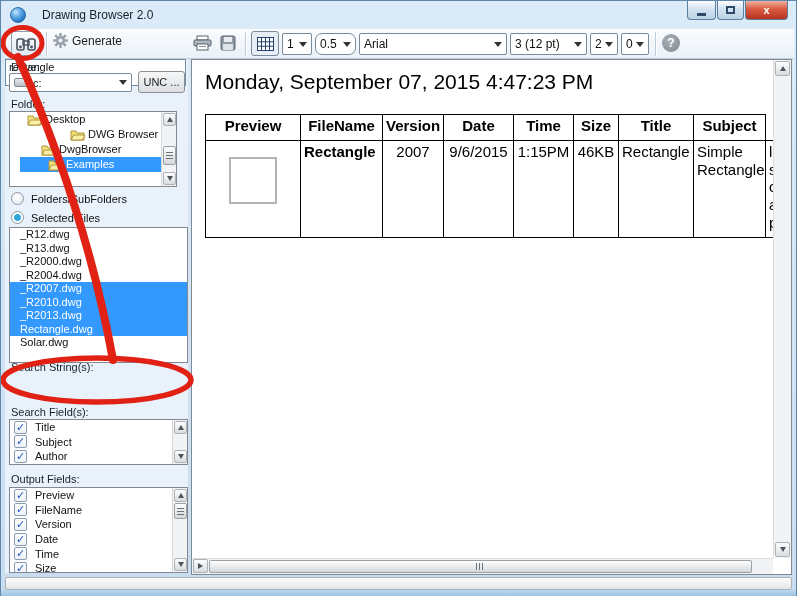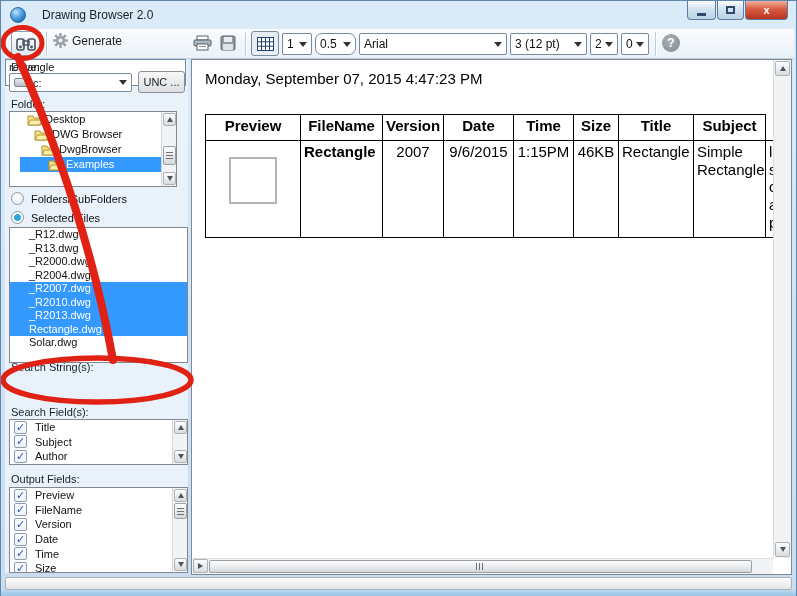--- a/index.html
+++ b/index.html
@@ -54,21 +54,21 @@
                 background:linear-gradient(#e8ecef,#b9c1c8); margin-right:4px; }
   .unc-btn { position:absolute; left:133px; top:12px; width:47px; height:22px;
              border:1px solid #8e8f8f; border-radius:3px; background:linear-gradient(#f6f7f8,#dcdfe2);
              display:flex; align-items:center; justify-content:center; color:#222; }
   .treebox { left:4px; top:52px; width:168px; height:76px; overflow:hidden; }
   .tree-row { height:15px; line-height:15px; display:flex; align-items:center; white-space:nowrap; }
   .tree-row .flabel { padding-left:3px; }
   .tree-row.selected { background:linear-gradient(to right, #fff 10px, #3399ff 10px); color:#fff; }
   .folder-ic { width:15px; height:12px; flex:0 0 15px; }
   .listbox { left:4px; top:168px; width:179px; height:136px; overflow:hidden; }
-  .file-row { height:13.5px; line-height:13.5px; padding-left:19px; white-space:nowrap; }
+  .file-row { height:13.5px; line-height:13.5px; padding-left:10px; white-space:nowrap; }
   .file-row.selected { background:#3399ff; color:#fff; }
   .radio-row { position:absolute; left:6px; display:flex; align-items:center; gap:7px; }
   .radio { width:13px; height:13px; border-radius:50%; border:1px solid #8e9aa5;
            background:radial-gradient(circle at 40% 35%, #ffffff, #dfe6ec); }
   .radio.on { background:radial-gradient(circle, #2fa7dd 0 3px, #fff 4px); }
   .searchbox { left:2px; top:314px; width:181px; height:27px; border:1px solid #6f8ba5;
                background:#fff; padding:1px 3px; }
   .chkbox-list { overflow:hidden; }
   .chk-row { height:14.6px; display:flex; align-items:center; }
   .chk { width:13px; height:13px; margin-left:4px; border:1px solid #8a9cb2; border-radius:2px;
@@ -94,21 +94,21 @@
             border-left:5px solid #4c5560; }
   .sb-thumb { position:absolute; left:1px; width:13px; border:1px solid #9aa0a6; border-radius:2px;
               background:linear-gradient(#fefefe,#d5d8db);
               display:flex; align-items:center; justify-content:center; }
   .grip-h { width:7px; height:7px;
             background:repeating-linear-gradient(#6b7077 0 1px, transparent 1px 3px); }
 
   
   .mainarea { position:absolute; left:190px; top:58px; width:601px; height:516px;
               background:#fff; border:1px solid #7f8a94; }
-  .date-heading { position:absolute; left:13px; top:10px; font-size:15px; color:#000;text-align:right; }
+  .date-heading { position:absolute; left:13px; top:10px; font-size:21px; color:#000;text-align:right; }
   .tablewrap { position:absolute; left:13px; top:54px; width:572px; overflow:hidden; }
   table.rpt { border-collapse:collapse; table-layout:fixed; width:600px; font-size:15px; color:#000; }
   table.rpt th, table.rpt td { border:1px solid #000; padding:2px 3px; vertical-align:top;
                                overflow:hidden; line-height:1.18; }
   table.rpt th { font-weight:bold; text-align:center; height:26px; }
   table.rpt td { height:97px; }
   .c0{width:95px} .c1{width:82px} .c2{width:61px} .c3{width:70px} .c4{width:60px}
   .c5{width:45px} .c6{width:75px} .c7{width:72px} .c8{width:40px}
   td.fname { font-weight:bold; }
   td.ctr { text-align:center; }
@@ -258,21 +258,21 @@
     <div class="sunken treebox">
 
         <div class="tree-row" style="padding-left: 17px;">
           <svg class="folder-ic" viewBox="0 0 15 12">
             <path d="M1 3 L1 11 L14 11 L14 4 L7 4 L6 2 L1 2 Z" fill="#f5e27a" stroke="#ae9336" stroke-width="1"></path>
             <path d="M1 11 L3.5 6 L15 6 L12.5 11 Z" fill="#fbf0a9" stroke="#ae9336" stroke-width="1"></path>
           </svg>
           <span class="flabel">Desktop</span>
         </div>
 
-        <div class="tree-row" style="padding-left: 24px;">
+        <div class="tree-row" style="padding-left: 24px; margin-left: 36px;">
           <svg class="folder-ic" viewBox="0 0 15 12">
             <path d="M1 3 L1 11 L14 11 L14 4 L7 4 L6 2 L1 2 Z" fill="#f5e27a" stroke="#ae9336" stroke-width="1"></path>
             <path d="M1 11 L3.5 6 L15 6 L12.5 11 Z" fill="#fbf0a9" stroke="#ae9336" stroke-width="1"></path>
           </svg>
           <span class="flabel">DWG Browser</span>
         </div>
 
         <div class="tree-row" style="padding-left: 31px;">
           <svg class="folder-ic" viewBox="0 0 15 12">
             <path d="M1 3 L1 11 L14 11 L14 4 L7 4 L6 2 L1 2 Z" fill="#f5e27a" stroke="#ae9336" stroke-width="1"></path>

